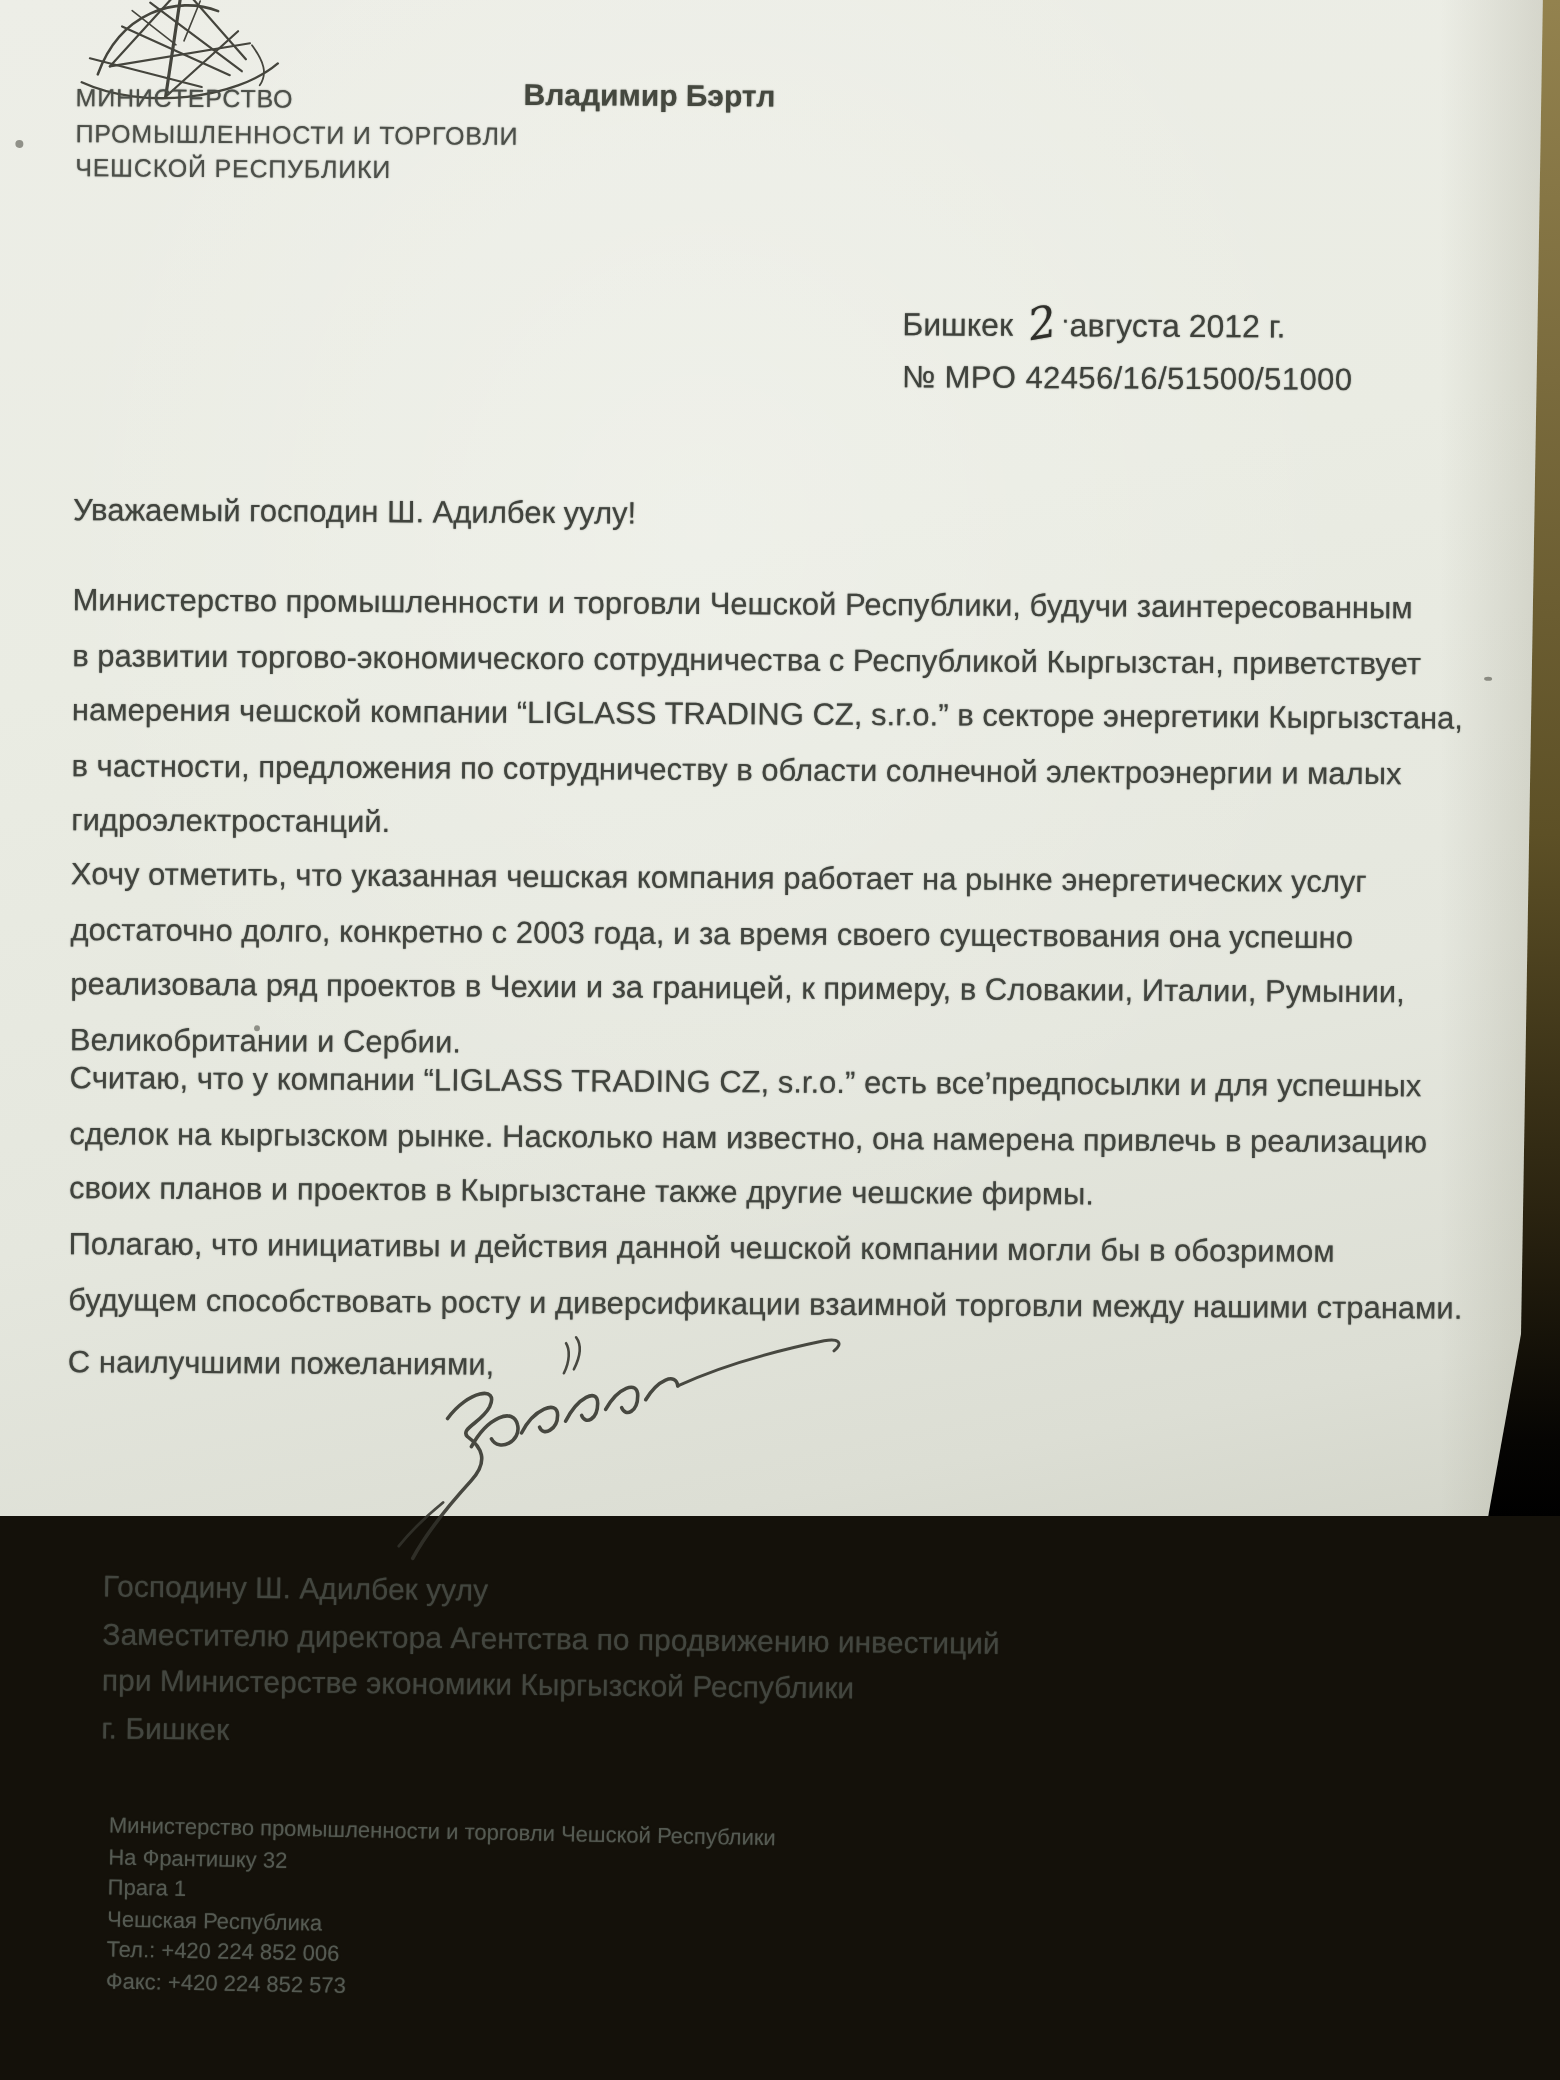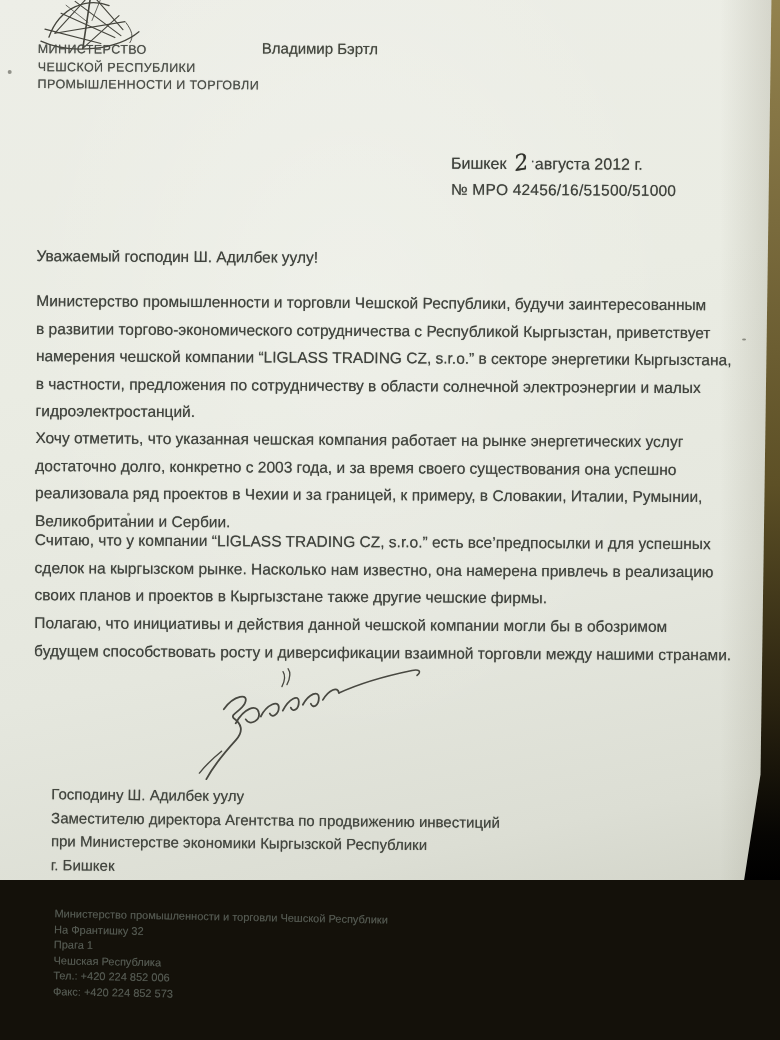--- a/index.html
+++ b/index.html
@@ -1,21 +1,21 @@
 <!DOCTYPE html>
 <html><head>
 <meta charset="utf-8">
 <style>
   html,body{margin:0;padding:0;}
   body{
     width:780px;height:1040px;overflow:hidden;
     background:#14110a;
     font-family:"Liberation Sans", sans-serif;
   }
-  .stage{position:relative;width:780px;height:880px;}
+  .stage{position:relative;width:780px;height:758px;}
   
   .backdrop{
     position:absolute;inset:0;
     background:linear-gradient(180deg,#93824e 0%,#7a6b3d 25%,#5d5026 55%,#2a2310 80%,#060503 95%,#000 100%);
   }
   
   .paper{
     position:absolute;inset:0;
     background:
       radial-gradient(ellipse at 45% 35%, rgba(255,255,255,0.22) 0%, rgba(255,255,255,0) 55%),
@@ -24,21 +24,21 @@
   }
   .paper::after{ 
     content:"";position:absolute;top:0;right:0;width:60px;height:100%;
     background:linear-gradient(to right, rgba(90,85,60,0) 0%, rgba(90,85,60,0.18) 100%);
   }
   .content{position:absolute;inset:0;transform:rotate(0.35deg);transform-origin:20px 20px;color:#42453f;}
   .abs{position:absolute;}
   .line{white-space:nowrap;}
   .soft{text-shadow:0 0 0.7px rgba(66,69,63,0.75);}
   .ministry{font-size:12.5px;line-height:17.5px;letter-spacing:0.4px;color:#4c4f49;}
-  .sender{font-size:15px;line-height:22px;color:#45483f;}
+  .sender{font-size:15px;line-height:22px;color:#45483f;font-weight:bold;}
   .dateline{font-size:16px;color:#3f423c;}
   .handwritten-day{
     display:inline-block;font-family:"DejaVu Serif",serif;font-style:italic;
     font-size:22px;color:#2f2f2a;transform:rotate(-10deg) translateY(1px);
     margin:0 2px 0 8px;
   }
   .daymark{font-size:13px;vertical-align:4px;color:#3f423c;}
   .refline{font-size:15.5px;letter-spacing:0.2px;color:#3f423c;}
   .body-text{font-size:15.5px;line-height:27.5px;color:#41443e;}
   .addressee{font-size:15px;line-height:23.5px;color:#43463f;}
@@ -68,22 +68,22 @@
         <path d="M53 56 L89 23"></path>
         <path d="M15 37 L71 51"></path>
         <path d="M36 13 L58 30" stroke-width="0.8"></path>
         <path d="M70 8 L62 28" stroke-width="0.8"></path>
         <path d="M96 30 C102 38 104 44 100 50" stroke-width="0.9"></path>
       </svg>
     </div>
 
     <div class="abs ministry soft" style="left:38px;top:41px;">
       <div class="line">МИНИСТЕРСТВО</div>
+      <div class="line">ПРОМЫШЛЕННОСТИ И ТОРГОВЛИ</div>
       <div class="line">ЧЕШСКОЙ РЕСПУБЛИКИ</div>
-      <div class="line">ПРОМЫШЛЕННОСТИ И ТОРГОВЛИ</div>
     </div>
 
     <div class="abs sender soft" style="left:262px;top:36px;">
       <div class="line">Владимир Бэртл</div>
     </div>
 
     <div class="abs dateline soft" style="left:452px;top:146px;">
       <span>Бишкек</span><span class="handwritten-day">2</span><span class="daymark">·</span><span>августа 2012 г.</span>
     </div>
 
@@ -110,20 +110,21 @@
       <div class="line">Считаю, что у компании “LIGLASS TRADING CZ, s.r.o.”  есть все’предпосылки и для успешных</div>
       <div class="line">сделок на кыргызском рынке. Насколько нам известно, она намерена привлечь в реализацию</div>
       <div class="line">своих планов и проектов в Кыргызстане также другие чешские фирмы.</div>
     </div>
 
     <div class="abs body-text soft" style="left:38px;top:609px;">
       <div class="line">Полагаю, что инициативы и действия данной чешской компании могли бы в обозримом</div>
       <div class="line">будущем способствовать росту и диверсификации взаимной торговли между нашими странами.</div>
     </div>
 
+    <div class="abs body-text soft" style="left:38px;top:668px;">С наилучшими пожеланиями,</div>
 
     <div class="abs" style="left:190px;top:658px;width:260px;height:132px;">
       <svg width="260" height="132" viewBox="0 0 260 132" fill="none" stroke="#33332c" stroke-width="1.8" stroke-linecap="round" opacity="0.88">
 
         <path d="M97 12 c2 3 2 9 -1 15" stroke-width="1.3"></path>
         <path d="M102 9 c3 4 2 10 -1 16" stroke-width="1.3"></path>
 
         <path d="M38 50 C48 36 64 33 59 44 C55 52 44 55 48 59 C55 64 59 71 50 81 C41 91 29 105 21 120"></path>
         <path d="M14 114 C21 105 30 97 36 92" stroke-width="1.4"></path>
 

